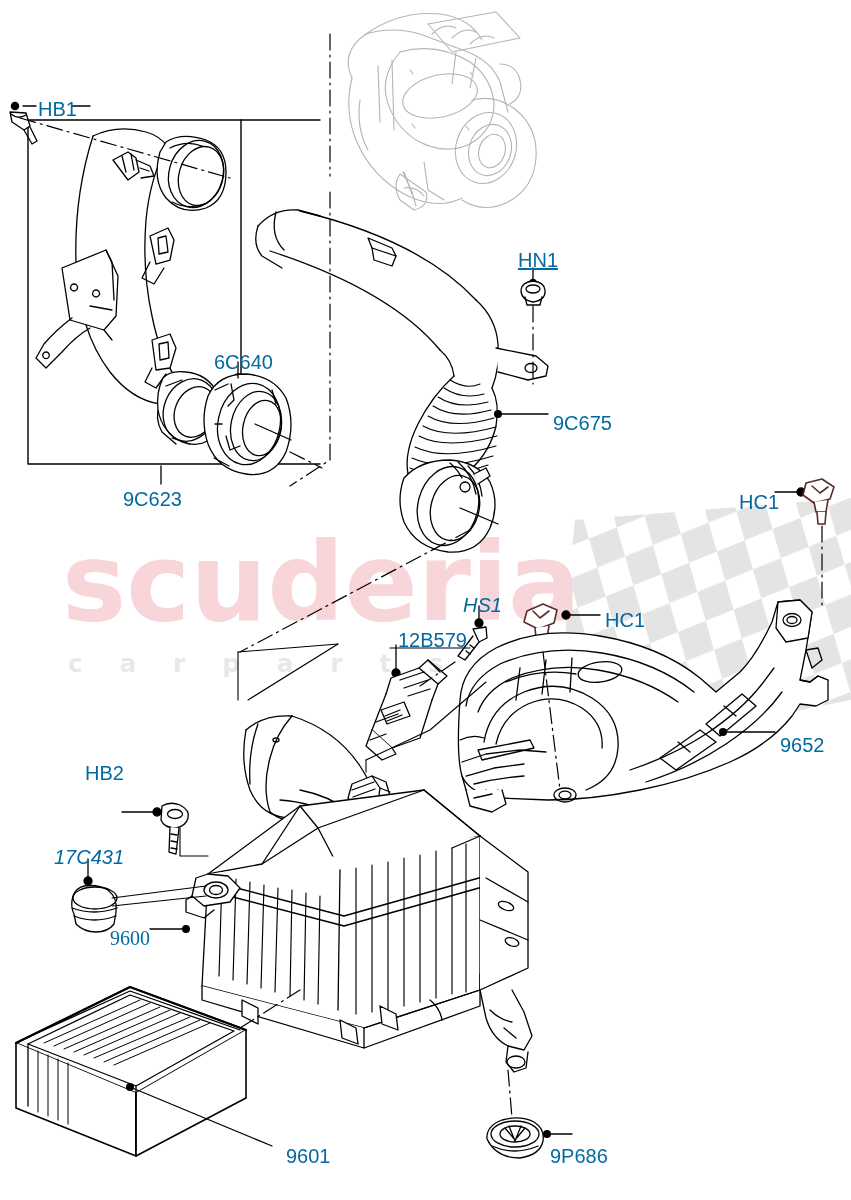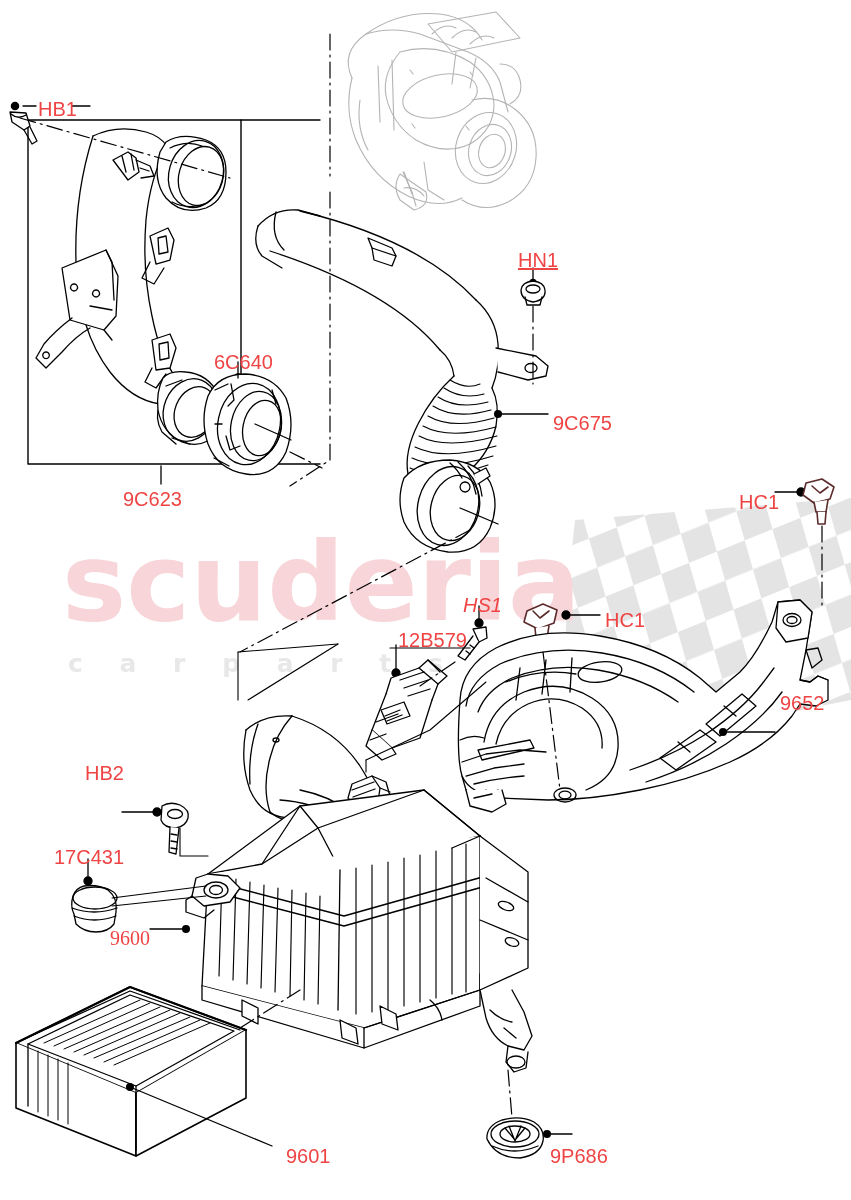--- a/index.html
+++ b/index.html
@@ -24,21 +24,21 @@
     left: 0;
     width: 851px;
     height: 1200px;
   }
   .wm-text {
     font-family: "DejaVu Sans", sans-serif;
     font-weight: bold;
   }
   .lbl {
     position: absolute;
-    color: #ef4444;
+    color: #0369a1;
     font-family: "Liberation Sans", sans-serif;
     font-size: 20px;
     font-weight: normal;
     white-space: nowrap;
     letter-spacing: 0px;
     line-height: 1;
     user-select: none;
   }
 </style>
 </head>
@@ -482,20 +482,20 @@
 
   <div class="lbl" style="left:38px;  top:99px;">HB1</div>
   <div class="lbl" style="left:214px; top:352px;">6C640</div>
   <div class="lbl" style="left:123px; top:489px;">9C623</div>
   <div class="lbl" style="left:518px; top:250px;text-decoration:underline;">HN1</div>
   <div class="lbl" style="left:553px; top:413px;">9C675</div>
   <div class="lbl" style="left:739px; top:492px;">HC1</div>
   <div class="lbl" style="left:463px; top:595px;font-style:italic;">HS1</div>
   <div class="lbl" style="left:605px; top:610px;">HC1</div>
   <div class="lbl" style="left:381px; top:630px;margin-left:17px;">12B579</div>
-  <div class="lbl" style="left:780px; top:693px;">9652</div>
+  <div class="lbl" style="left:780px; top:735px;">9652</div>
   <div class="lbl" style="left:85px;  top:763px;">HB2</div>
-  <div class="lbl" style="left:54px;  top:847px;">17C431</div>
+  <div class="lbl" style="left:54px;  top:847px;font-style:italic;">17C431</div>
   <div class="lbl" style="left:110px; top:928px;font-family:Liberation Serif, serif;">9600</div>
   <div class="lbl" style="left:286px; top:1146px;">9601</div>
   <div class="lbl" style="left:550px; top:1146px;">9P686</div>
 
 </div>
 
 </body></html>

